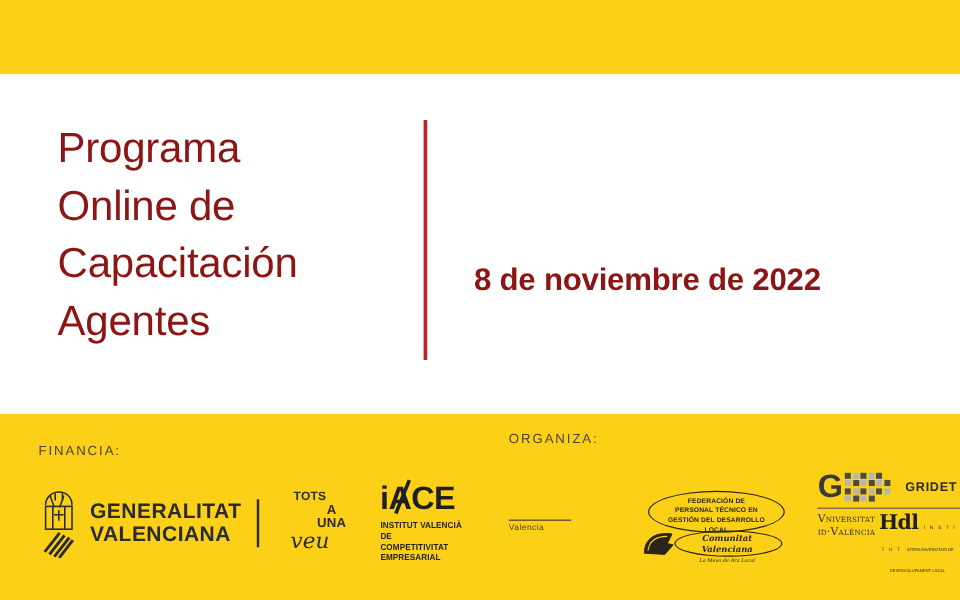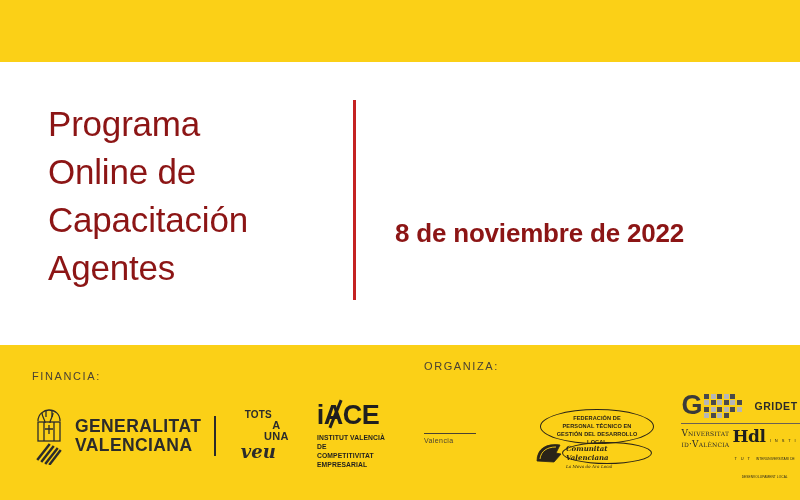--- a/index.html
+++ b/index.html
@@ -158,21 +158,21 @@
     line-height: 1.02;
     color: #2b2b2b;
     text-align: center;
   }
   .tots-1 { font-size: 10px; font-weight: 700; letter-spacing: 0.2px; display:block; }
   .tots-2 { font-size: 11px; font-weight: 700; letter-spacing: 0.2px; display:block;margin-left:36px; }
   .tots-3 {
     font-size: 18px;
     font-style: italic;
     font-family: "DejaVu Serif", serif;
-    font-weight: 700;
+    font-weight: 400;
     display:block;
     margin-top: 1px;
   }
 
   
   .ivace-logo {
     margin-left: 28px;
     color: #1f1f1f;
   }
   .ivace-mark {
@@ -269,21 +269,21 @@
     width: 88px;
     height: 20px;
     border: 1px solid #2a2418;
     border-radius: 50%/50%;
   }
   .fed-cv {
     position: absolute;
     left: 34px;
     top: 35px;
     width: 80px;
-    text-align: left;
+    text-align: center;
     font-family: "DejaVu Serif", serif;
     font-style: italic;
     font-size: 7px;
     font-weight: 700;
     line-height: 9px;
   }
   .fed-cv-sub {
     display: block;
     font-size: 4.2px;
     font-weight: 400;

